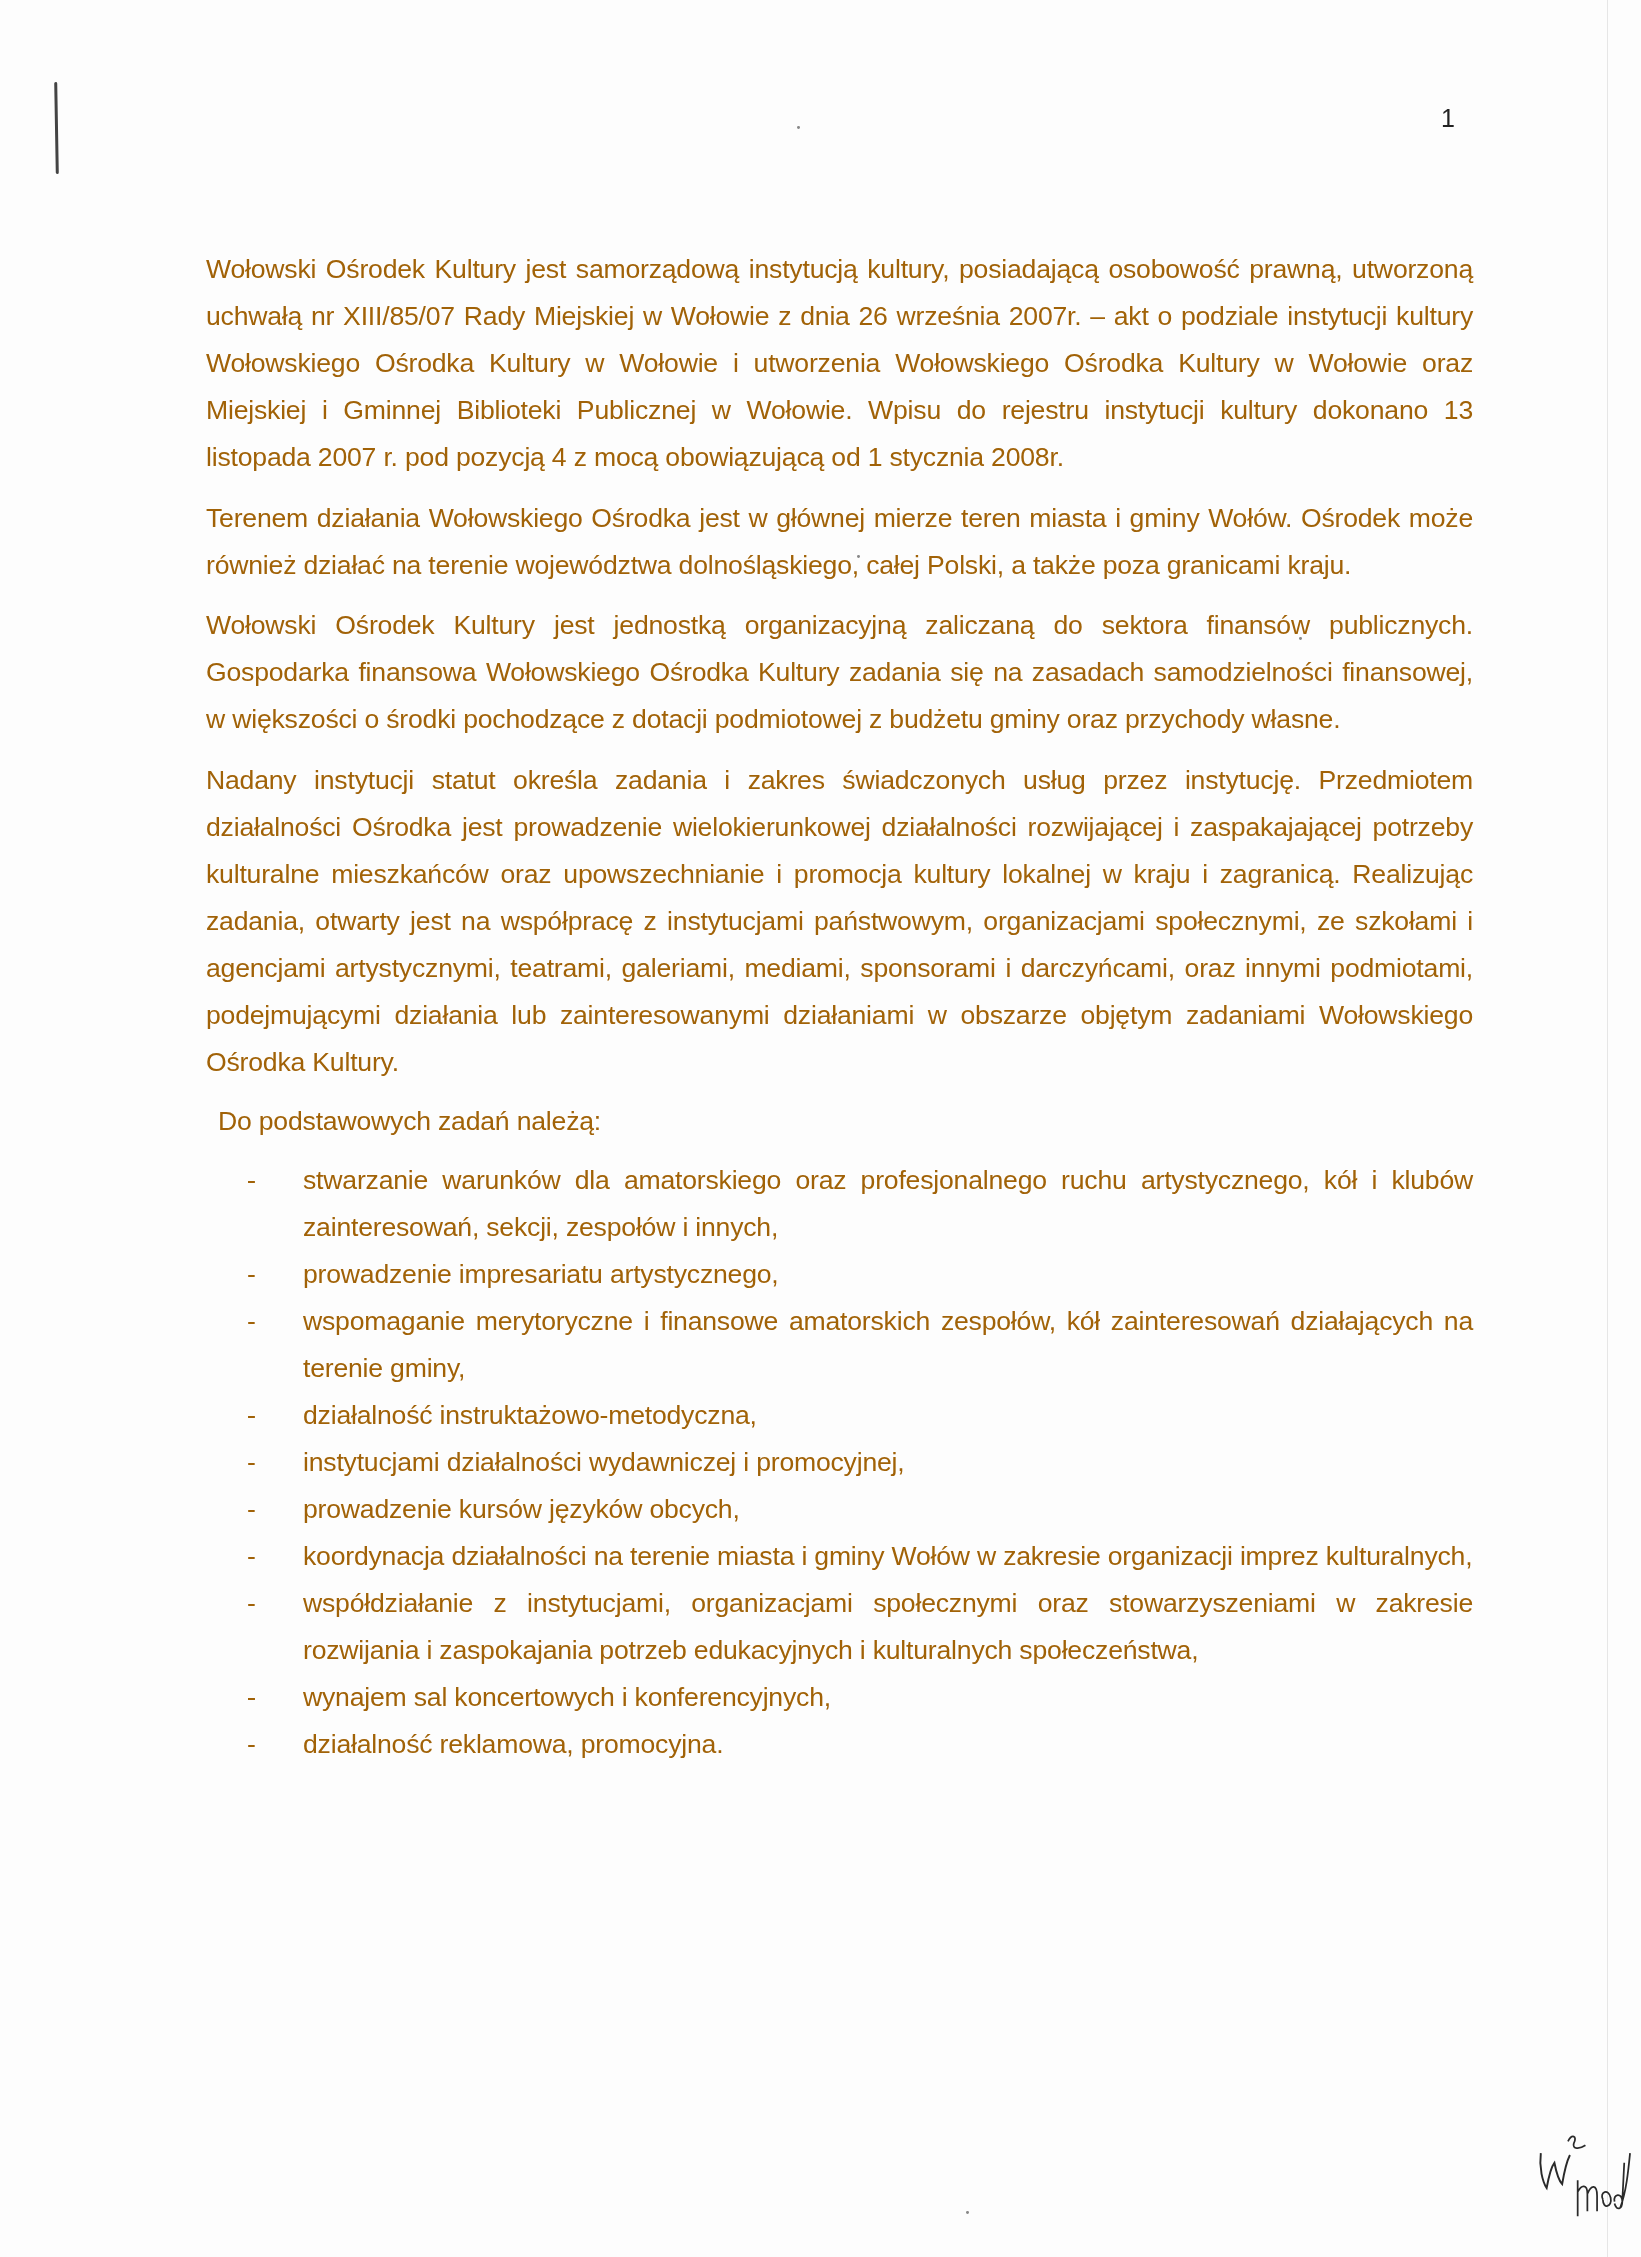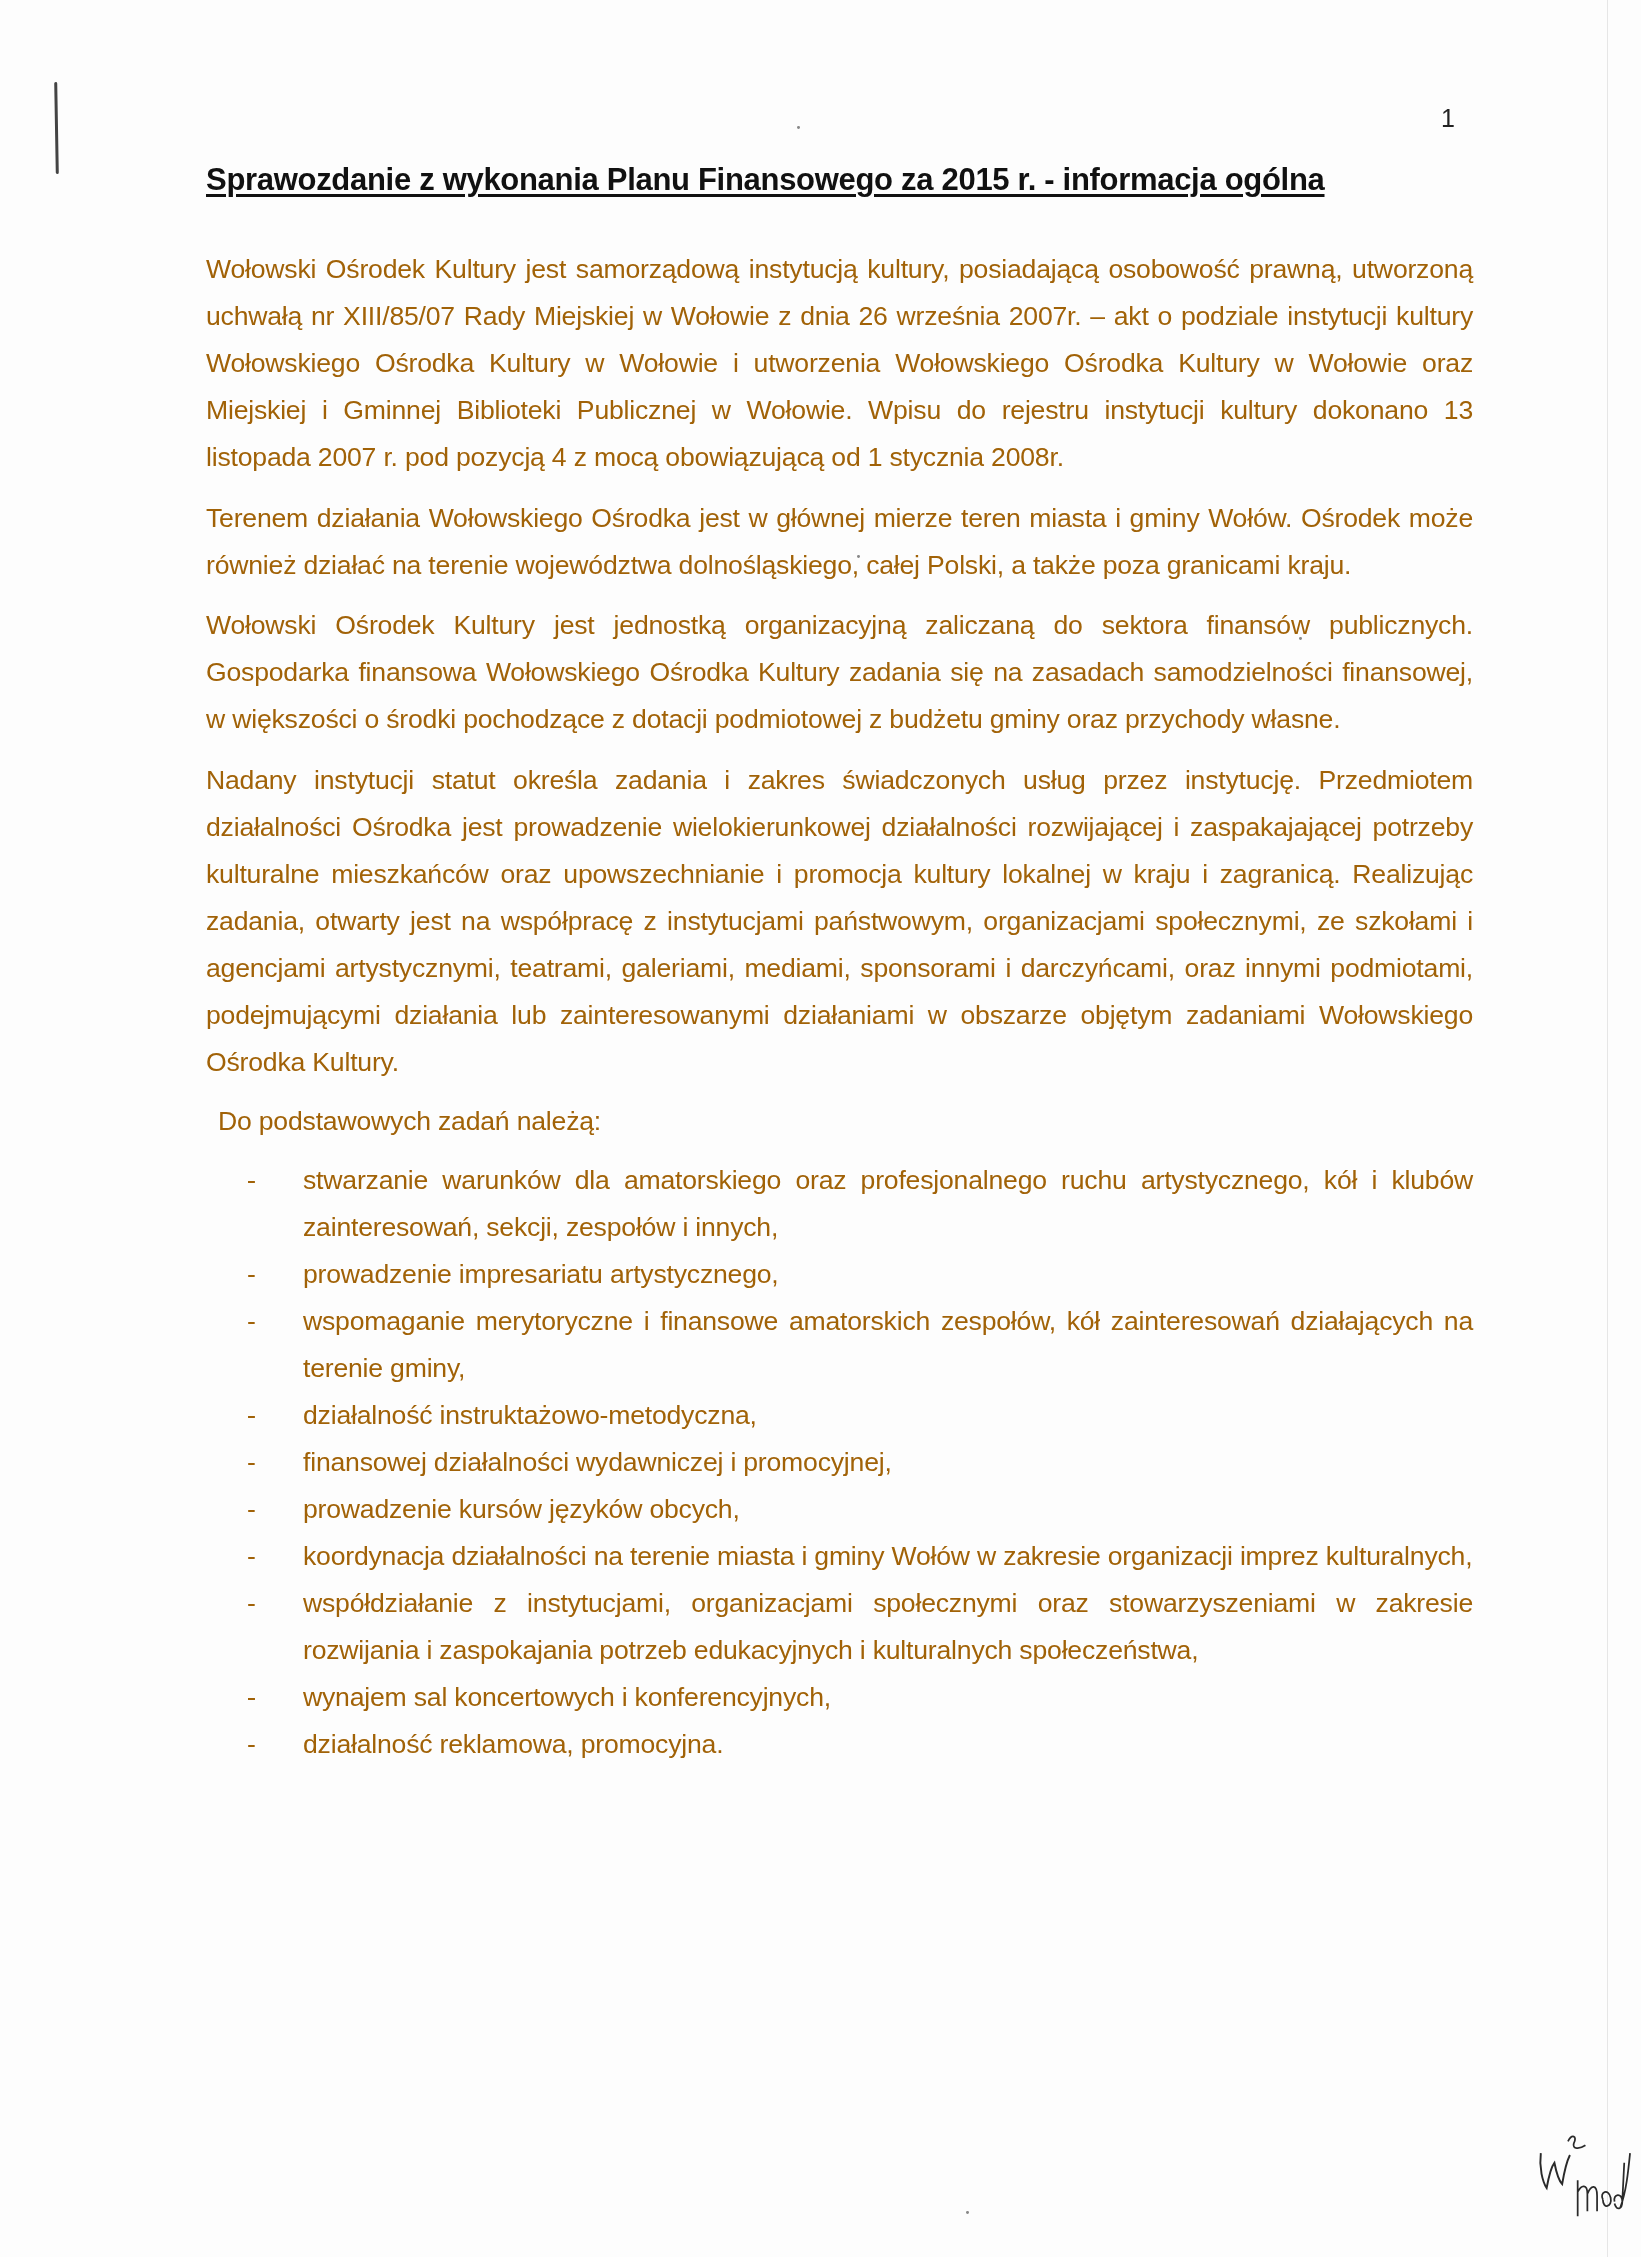--- a/index.html
+++ b/index.html
@@ -114,38 +114,37 @@
   <div class="staple"></div>
   <div class="edge-line"></div>
 
   <div class="scan-dot" style="left:797px; top:126px;"></div>
   <div class="scan-dot" style="left:857px; top:555px;"></div>
   <div class="scan-dot" style="left:1299px; top:637px;"></div>
   <div class="scan-dot" style="left:966px; top:2211px;"></div>
 
   <div class="page-number">1</div>
 
-  <div class="title">Sprawozdanie z wykonania Planu Finansowego za 2015 r. - informacja ogólna</div>
 
   <div class="content">
     <p class="para">Wołowski Ośrodek Kultury jest samorządową instytucją kultury, posiadającą osobowość prawną, utworzoną uchwałą nr XIII/85/07 Rady Miejskiej w Wołowie z dnia 26 września 2007r. – akt o podziale instytucji kultury Wołowskiego Ośrodka Kultury w Wołowie i utworzenia Wołowskiego Ośrodka Kultury w Wołowie oraz Miejskiej i Gminnej Biblioteki Publicznej w Wołowie. Wpisu do rejestru instytucji kultury dokonano 13 listopada 2007 r. pod pozycją 4 z mocą obowiązującą od 1 stycznia 2008r.</p>
     <p class="para">Terenem działania Wołowskiego Ośrodka jest w głównej mierze teren miasta i gminy Wołów. Ośrodek może również działać na terenie województwa dolnośląskiego, całej Polski, a także poza granicami kraju.</p>
     <p class="para">Wołowski Ośrodek Kultury jest jednostką organizacyjną zaliczaną do sektora finansów publicznych. Gospodarka finansowa Wołowskiego Ośrodka Kultury zadania się na zasadach samodzielności finansowej, w większości o środki pochodzące z dotacji podmiotowej z budżetu gminy oraz przychody własne.</p>
     <p class="para tight">Nadany instytucji statut określa zadania i zakres świadczonych usług przez instytucję. Przedmiotem działalności Ośrodka jest prowadzenie wielokierunkowej działalności rozwijającej i zaspakajającej potrzeby kulturalne mieszkańców oraz upowszechnianie i promocja kultury lokalnej w kraju i zagranicą. Realizując zadania, otwarty jest na współpracę z instytucjami państwowym, organizacjami społecznymi, ze szkołami i agencjami artystycznymi, teatrami, galeriami, mediami, sponsorami i darczyńcami, oraz innymi podmiotami, podejmującymi działania lub zainteresowanymi działaniami w obszarze objętym zadaniami Wołowskiego Ośrodka Kultury.</p>
 
     <p class="list-intro">Do podstawowych zadań należą:</p>
 
     <ul class="tasks">
       <li><span class="dash">-</span></li>
       <li><span class="dash">-</span><span>stwarzanie warunków dla amatorskiego oraz profesjonalnego ruchu artystycznego, kół i klubów zainteresowań, sekcji, zespołów i innych,</span></li>
       <li><span class="dash">-</span><span>prowadzenie impresariatu artystycznego,</span></li>
       <li><span class="dash">-</span><span>wspomaganie merytoryczne i finansowe amatorskich zespołów, kół zainteresowań działających na terenie gminy,</span></li>
       <li><span class="dash">-</span></li>
       <li><span class="dash">-</span><span>działalność instruktażowo-metodyczna,</span></li>
-      <li><span class="dash">-</span><span>finansowej działalności wydawniczej i promocyjnej,</span></li>
+      <li><span class="dash">-</span><span>instytucjami działalności wydawniczej i promocyjnej,</span></li>
       <li><span class="dash">-</span><span>prowadzenie kursów języków obcych,</span></li>
       <li><span class="dash">-</span><span>koordynacja działalności na terenie miasta i gminy Wołów w zakresie organizacji imprez kulturalnych,</span></li>
       <li><span class="dash">-</span><span>współdziałanie z instytucjami, organizacjami społecznymi oraz stowarzyszeniami w zakresie rozwijania i zaspokajania potrzeb edukacyjnych i kulturalnych społeczeństwa,</span></li>
       <li><span class="dash">-</span></li>
       <li><span class="dash">-</span></li>
       <li><span class="dash">-</span><span>wynajem sal koncertowych i konferencyjnych,</span></li>
       <li><span class="dash">-</span><span>działalność reklamowa, promocyjna.</span></li>
     </ul>
   </div>
 

